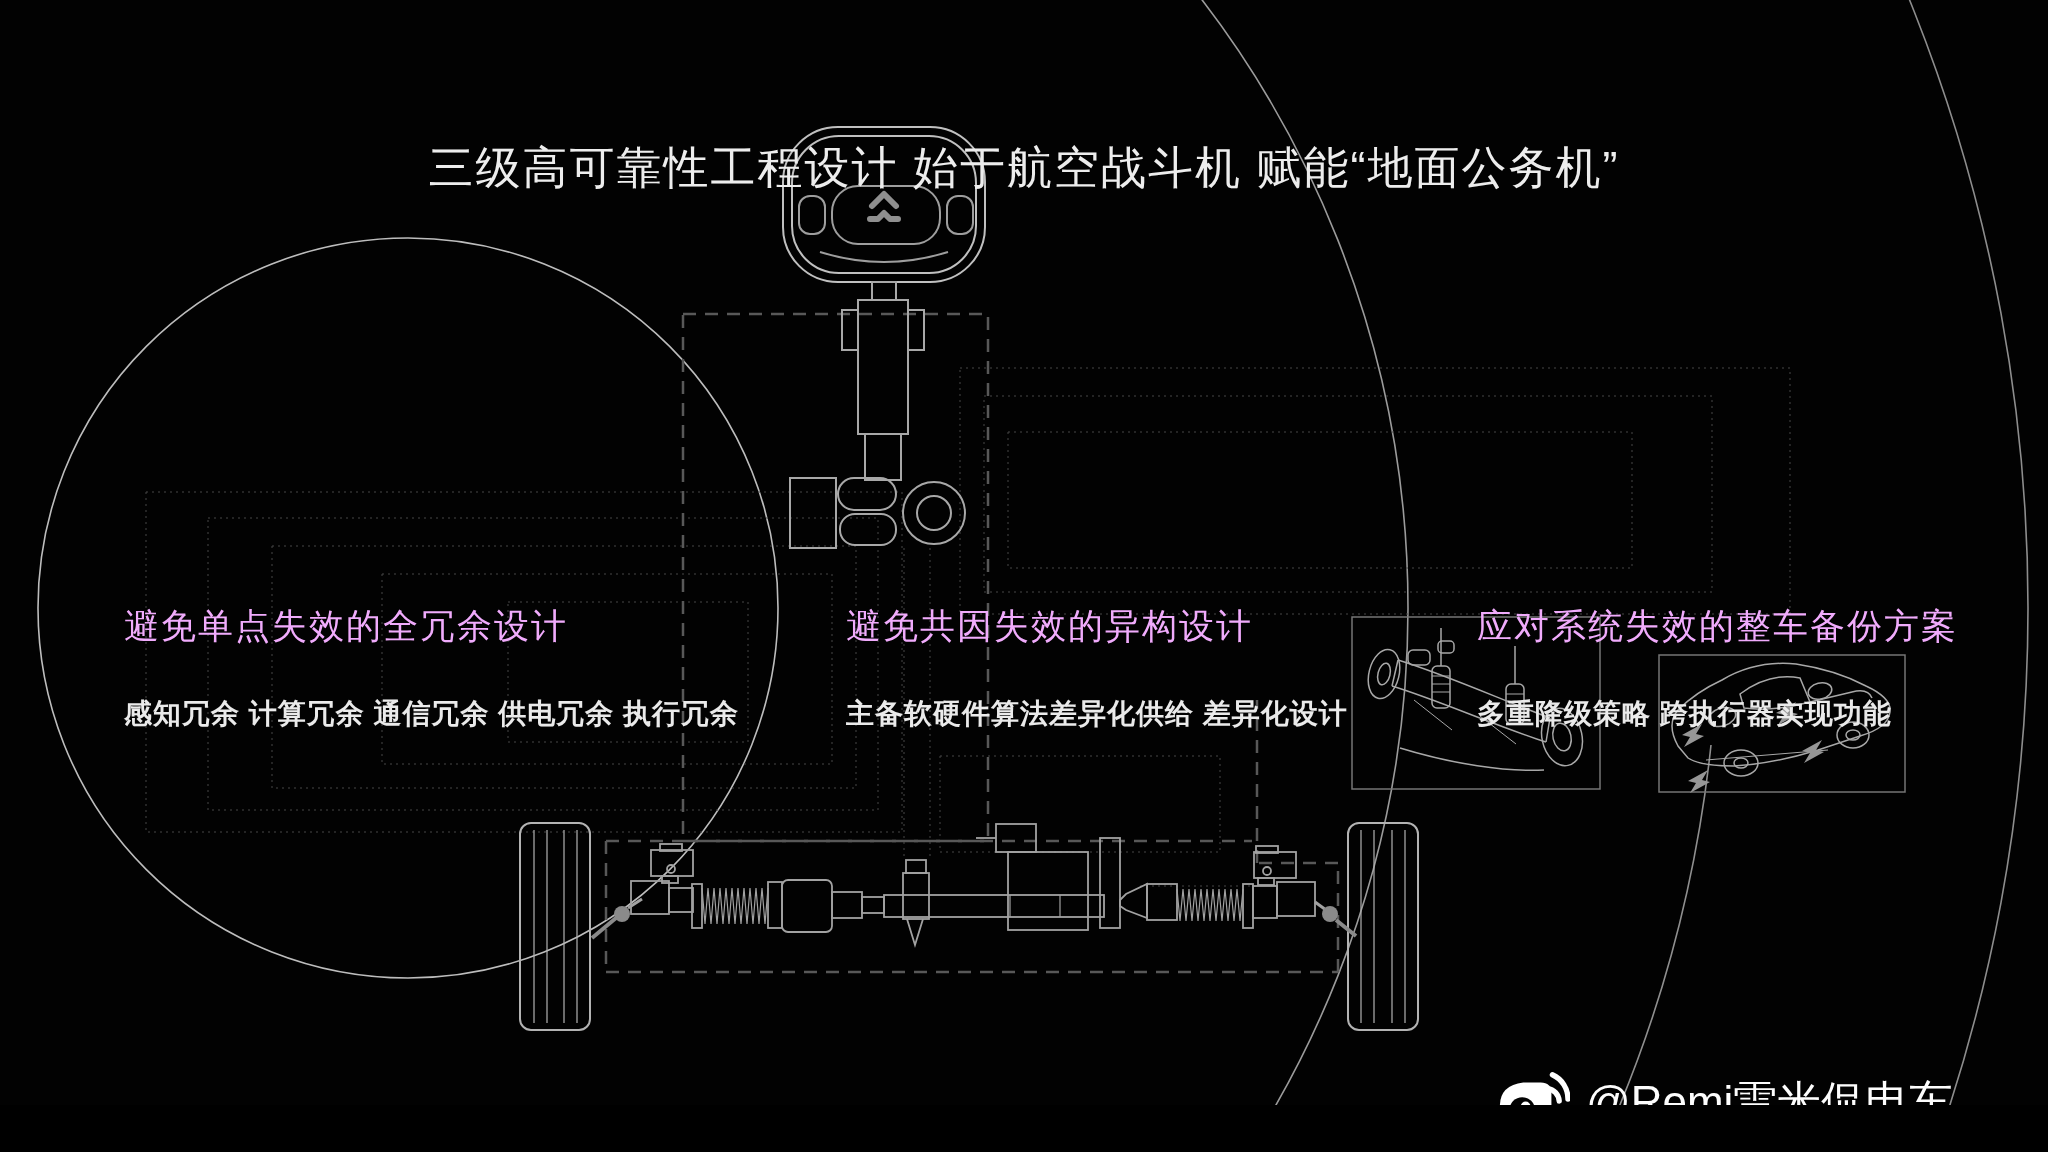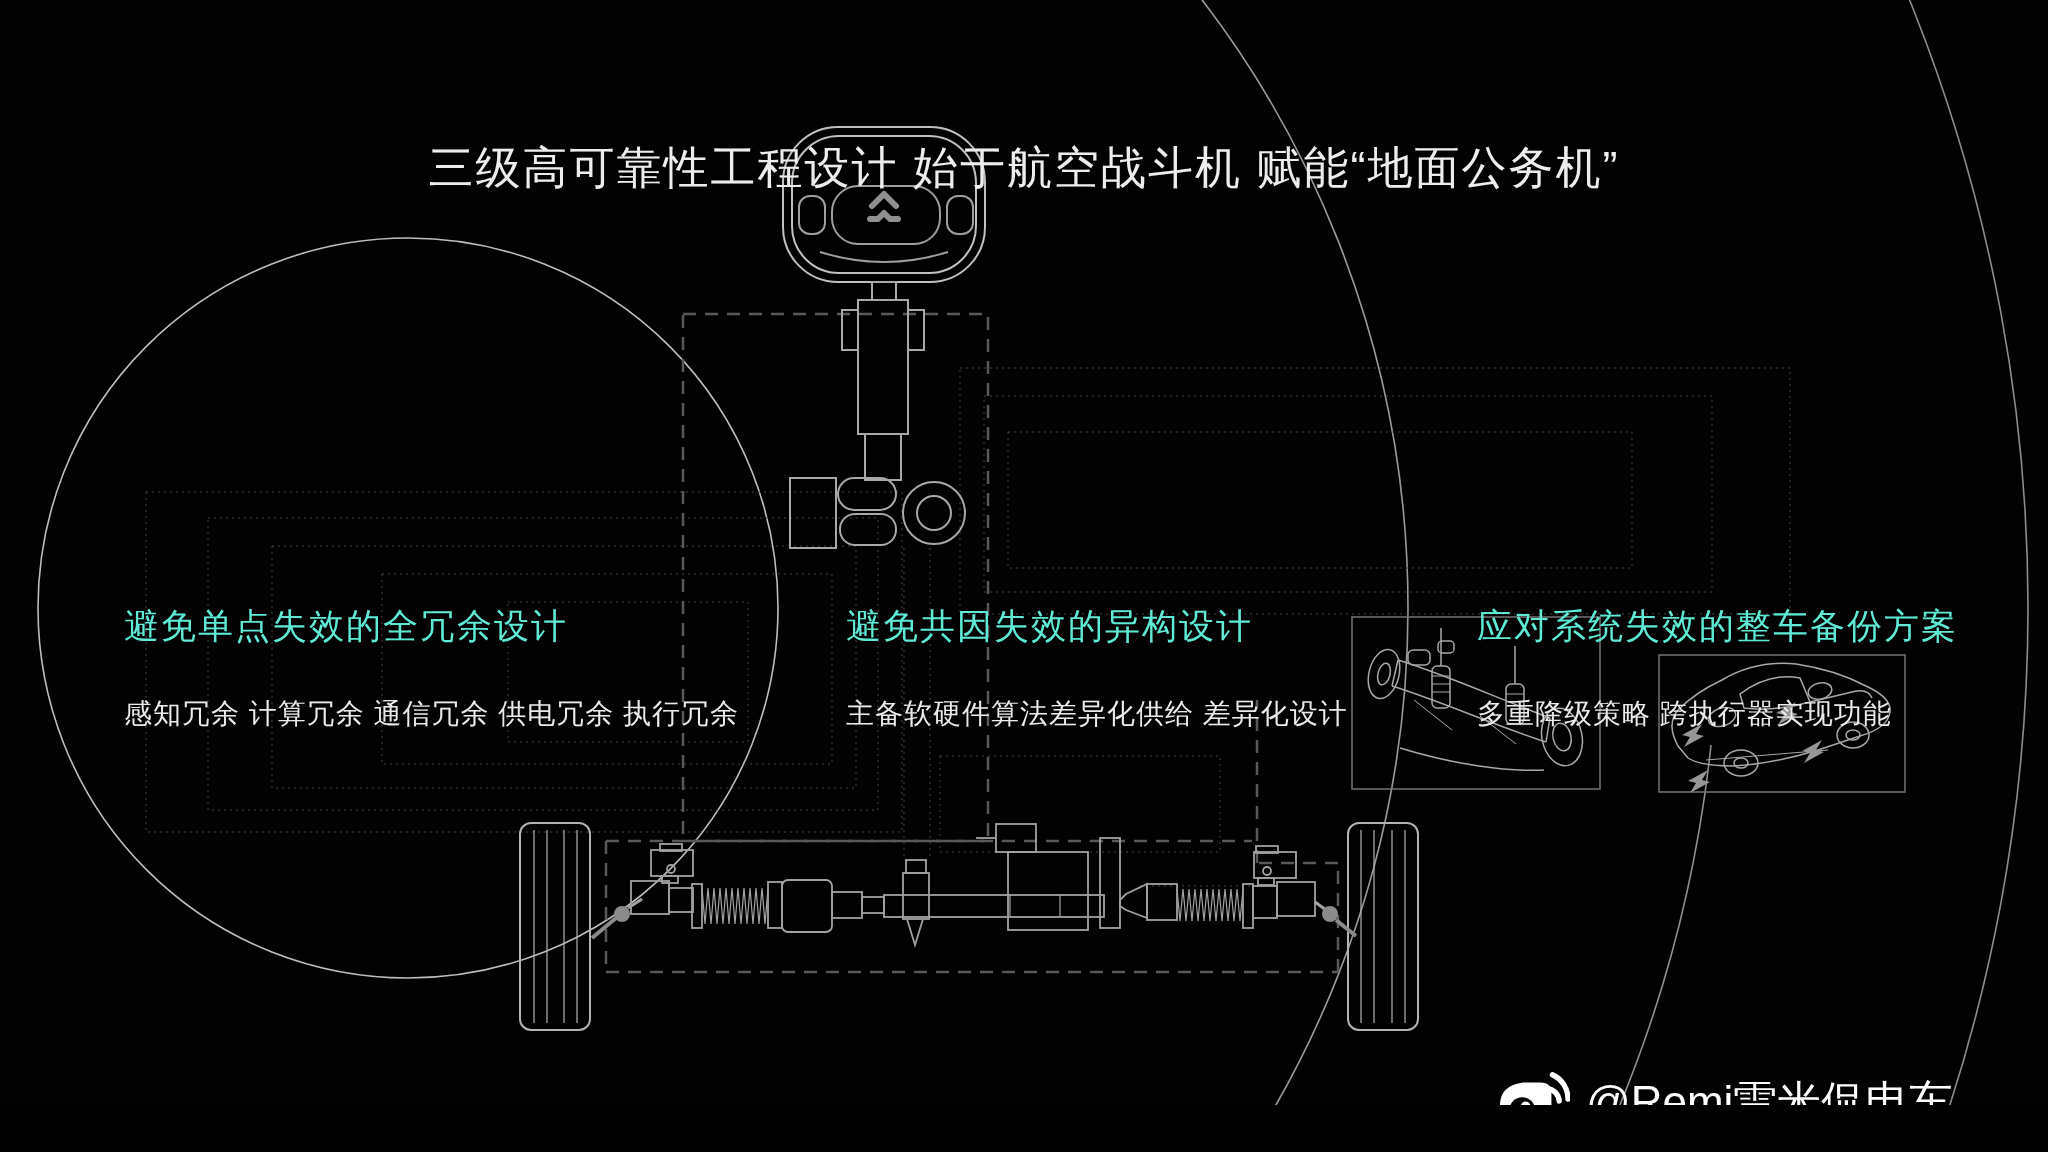--- a/index.html
+++ b/index.html
@@ -7,24 +7,24 @@
     position:relative;width:2048px;height:1105px;overflow:hidden;
     background:#020202;font-family:"Liberation Sans",sans-serif;
   }
   .art{position:absolute;left:0;top:0;width:2048px;height:1152px;}
   .title{
     position:absolute;left:0;right:0;top:138px;text-align:center;
     font-size:45px;font-weight:500;color:#ededed;letter-spacing:2px;white-space:pre;
   }
   .section{position:absolute;white-space:pre;}
   .section .heading{
-    font-size:35px;font-weight:400;color:#5eead4;letter-spacing:2px;line-height:1;
+    font-size:35px;font-weight:400;color:#f0abfc;letter-spacing:2px;line-height:1;
   }
   .section .subtitle{
-    margin-top:21px;font-size:28px;font-weight:400;color:#eaeaea;letter-spacing:1px;line-height:1;
+    margin-top:21px;font-size:28px;font-weight:700;color:#eaeaea;letter-spacing:1px;line-height:1;
   }
   #section-1{left:124px;top:572px;}
   #section-2{left:846px;top:572px;}
   #section-3{left:1477px;top:572px;}
   .watermark{
     position:absolute;left:1492px;top:1062px;height:80px;
     display:flex;align-items:center;gap:16px;
   }
   .watermark .handle{
     font-size:44px;font-weight:500;color:#fdfdfd;letter-spacing:0;line-height:1;

